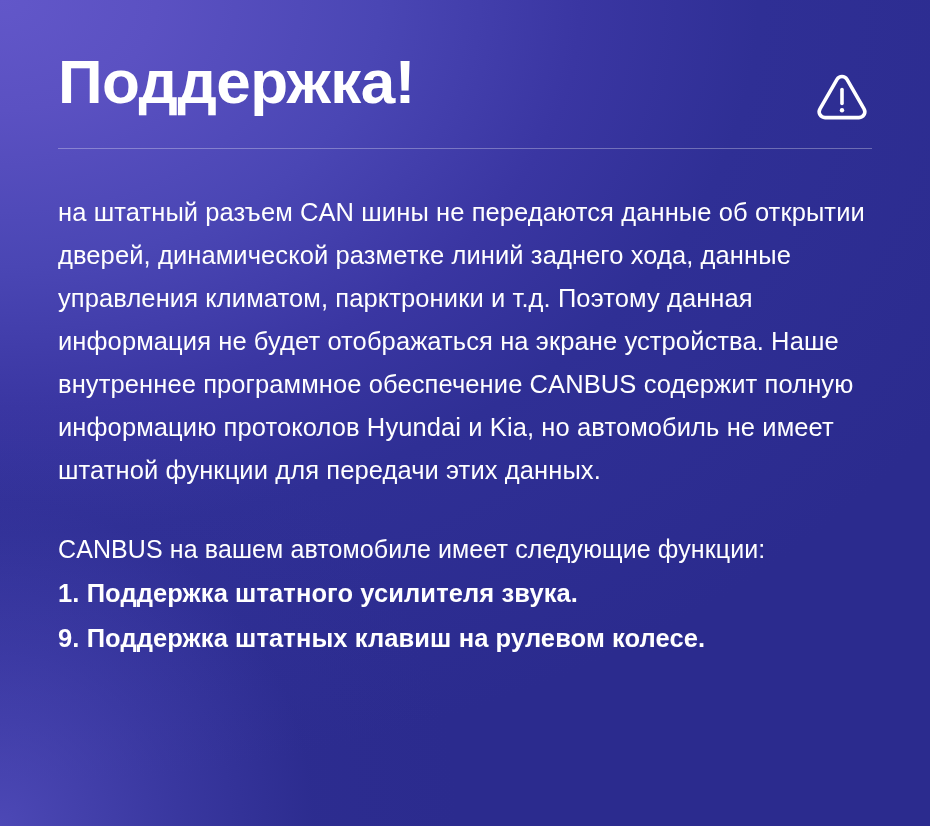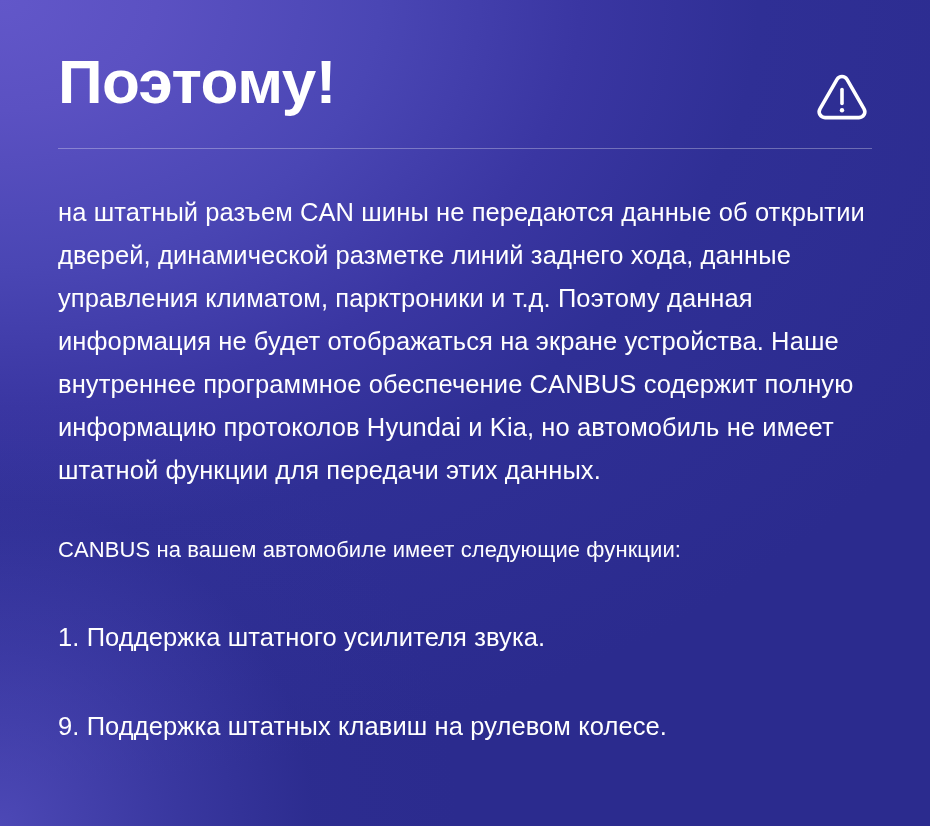--- a/index.html
+++ b/index.html
@@ -99,50 +99,49 @@
     max-width: 830px;
   }
 
   .list-block {
     margin-top: 36px;
   }
 
   .list-intro {
     margin: 0;
     color: #ffffff;
-    font-size: 22px;
+    font-size: 25px;
     font-weight: 400;
     line-height: 43px;
     letter-spacing: 0.1px;
   }
 
   .func-list {
     list-style: none;
     margin: 0;
     padding: 0;
   }
 
   .func-item {
     color: #ffffff;
     font-size: 25.5px;
-    font-weight: 400;
+    font-weight: 700;
     line-height: 45px;
     letter-spacing: 0.1px;
     white-space: nowrap;
-    margin-top: 44px;
   }
 </style>
 </head>
 <body>
 
 <div class="banner">
   <div class="content">
 
     <div class="header">
-      <h1 class="title">Поэтому!</h1>
+      <h1 class="title">Поддержка!</h1>
 
       <svg class="warn-icon" viewBox="0 0 56 56" aria-hidden="true">
         <path d="M28 8.5 C30.1 8.5 31.9 9.6 33.0 11.4 L50.0 40.9 C51.1 42.8 51.1 44.9 50.0 46.7 C49.0 48.5 47.1 49.6 45.0 49.6 L11.0 49.6 C8.9 49.6 7.0 48.5 6.0 46.7 C4.9 44.9 4.9 42.8 6.0 40.9 L23.0 11.4 C24.1 9.6 25.9 8.5 28 8.5 Z" fill="none" stroke="#ffffff" stroke-width="3.6" stroke-linejoin="round" stroke-linecap="round"></path>
         <line x1="28" y1="21.5" x2="28" y2="35.5" stroke="#ffffff" stroke-width="3.6" stroke-linecap="round"></line>
         <circle cx="28" cy="42.3" r="2.2" fill="#ffffff"></circle>
       </svg>
     </div>
 
     <div class="divider"></div>
 

